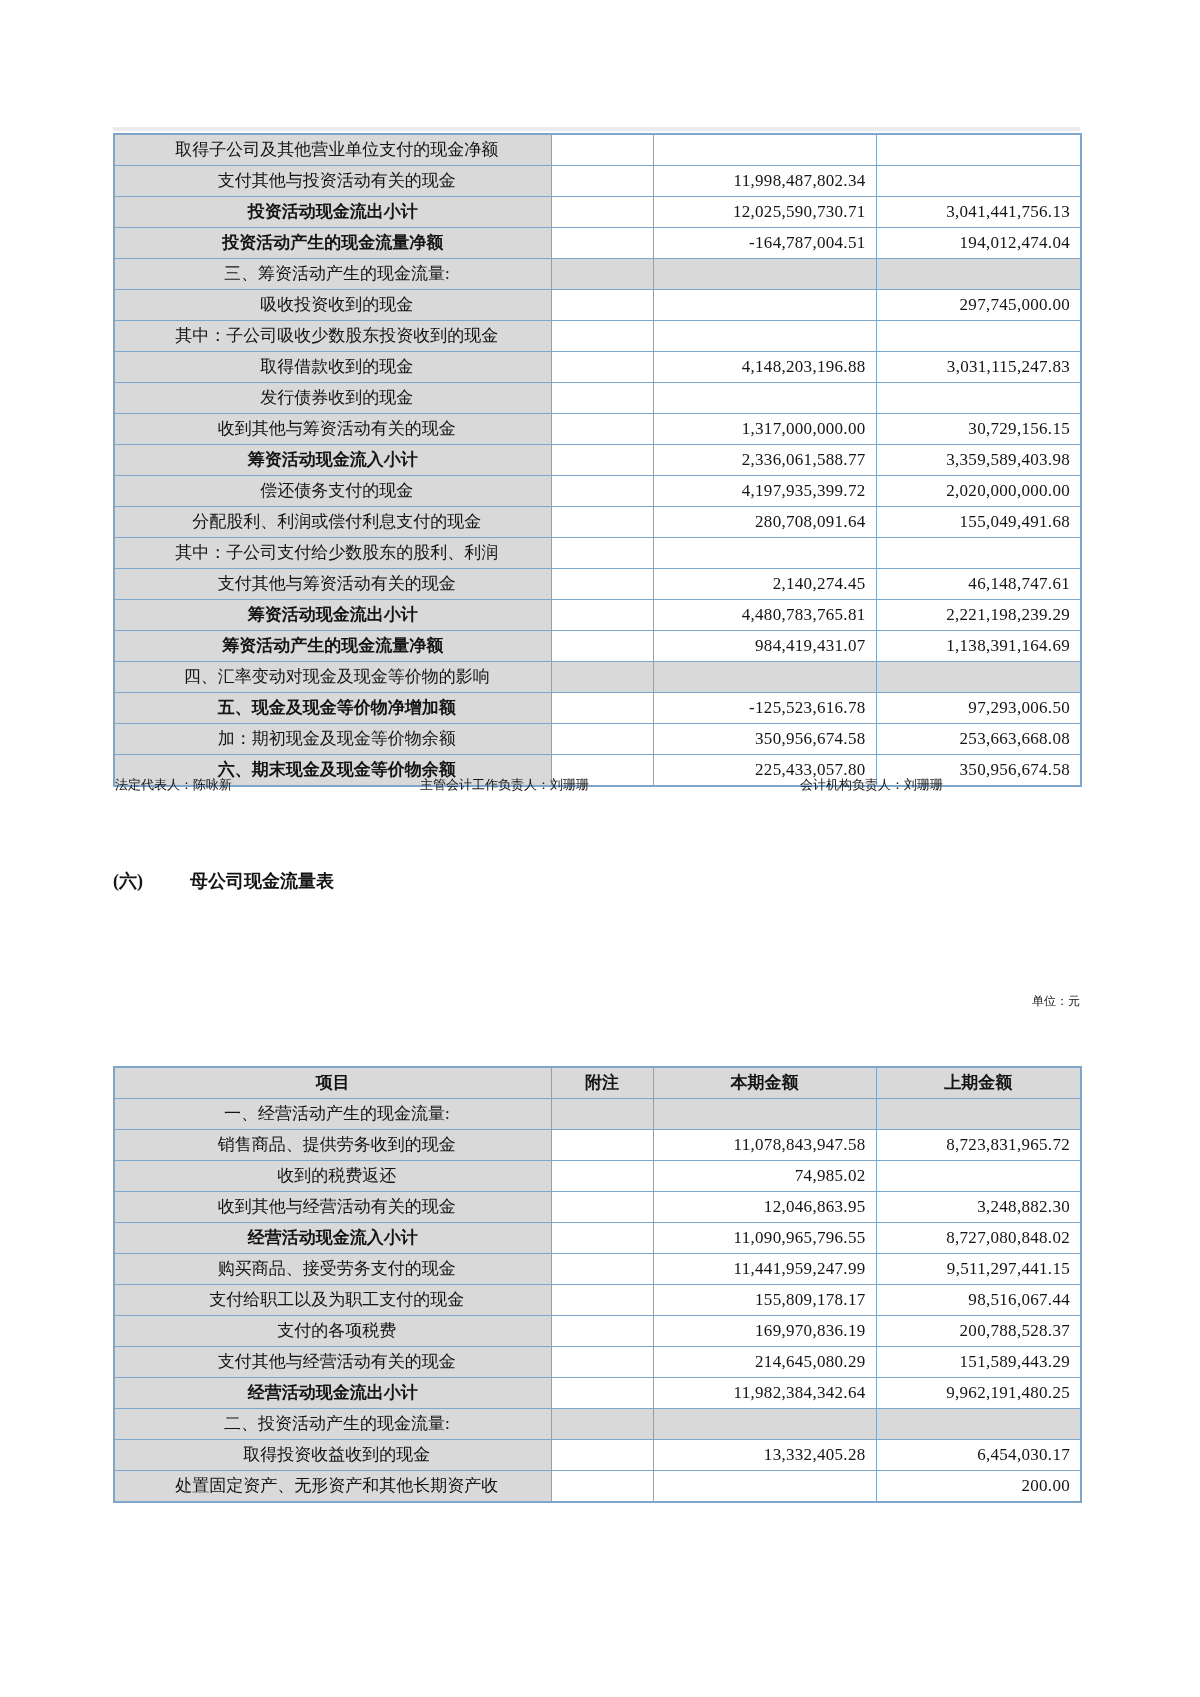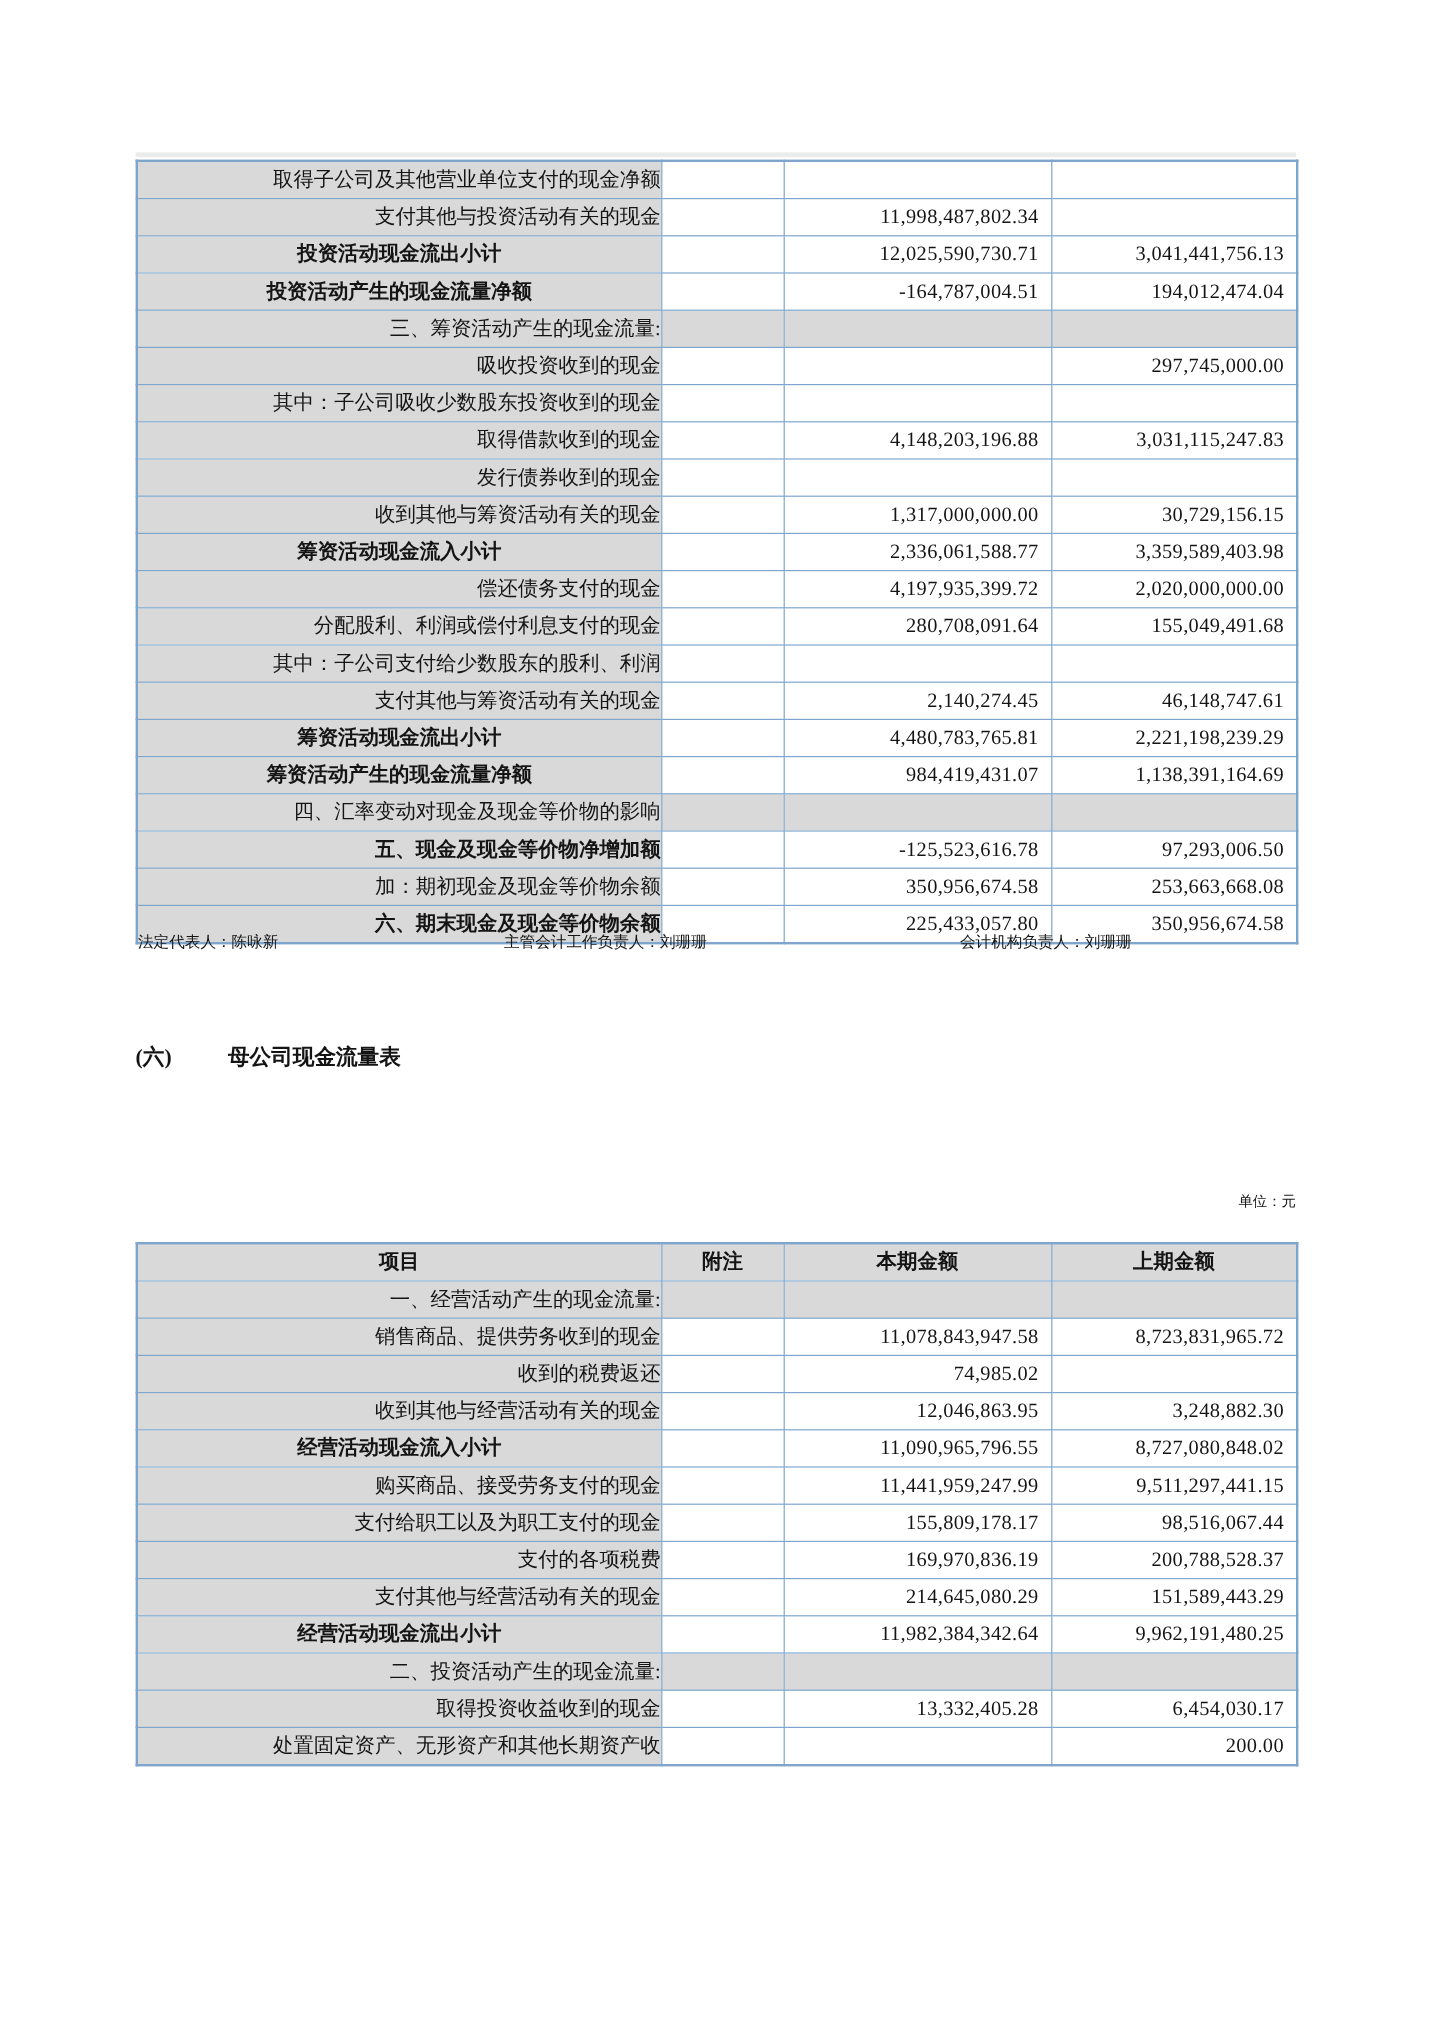--- a/index.html
+++ b/index.html
@@ -27,39 +27,39 @@
   }
   table.fin{
     position:absolute;
     left:113px;
     width:967px;
     border-collapse:collapse;
     table-layout:fixed;
     border:2px solid var(--border);
   }
   #table1{top:133px;}
-  #table2{top:1035px;border-radius:13px;}
+  #table2{top:1066px;border-radius:13px;}
   td,th{
     border:1px solid var(--border);
     height:30px;
     padding:0;
     font-size:17px;
     line-height:30px;
     white-space:nowrap;
     overflow:hidden;
     font-weight:normal;
   }
   th{
     background:var(--fill);
     font-weight:bold;
     text-align:center;
   }
   .c-label{
     background:var(--fill);
-    text-align:right;
+    text-align:center;
     padding-left:8px;
   }
   .c-note{background:#ffffff;}
   .c-num{
     background:#ffffff;
     text-align:right;
     padding-right:10px;
     letter-spacing:0.3px;
   }
   tr.row-section td{

